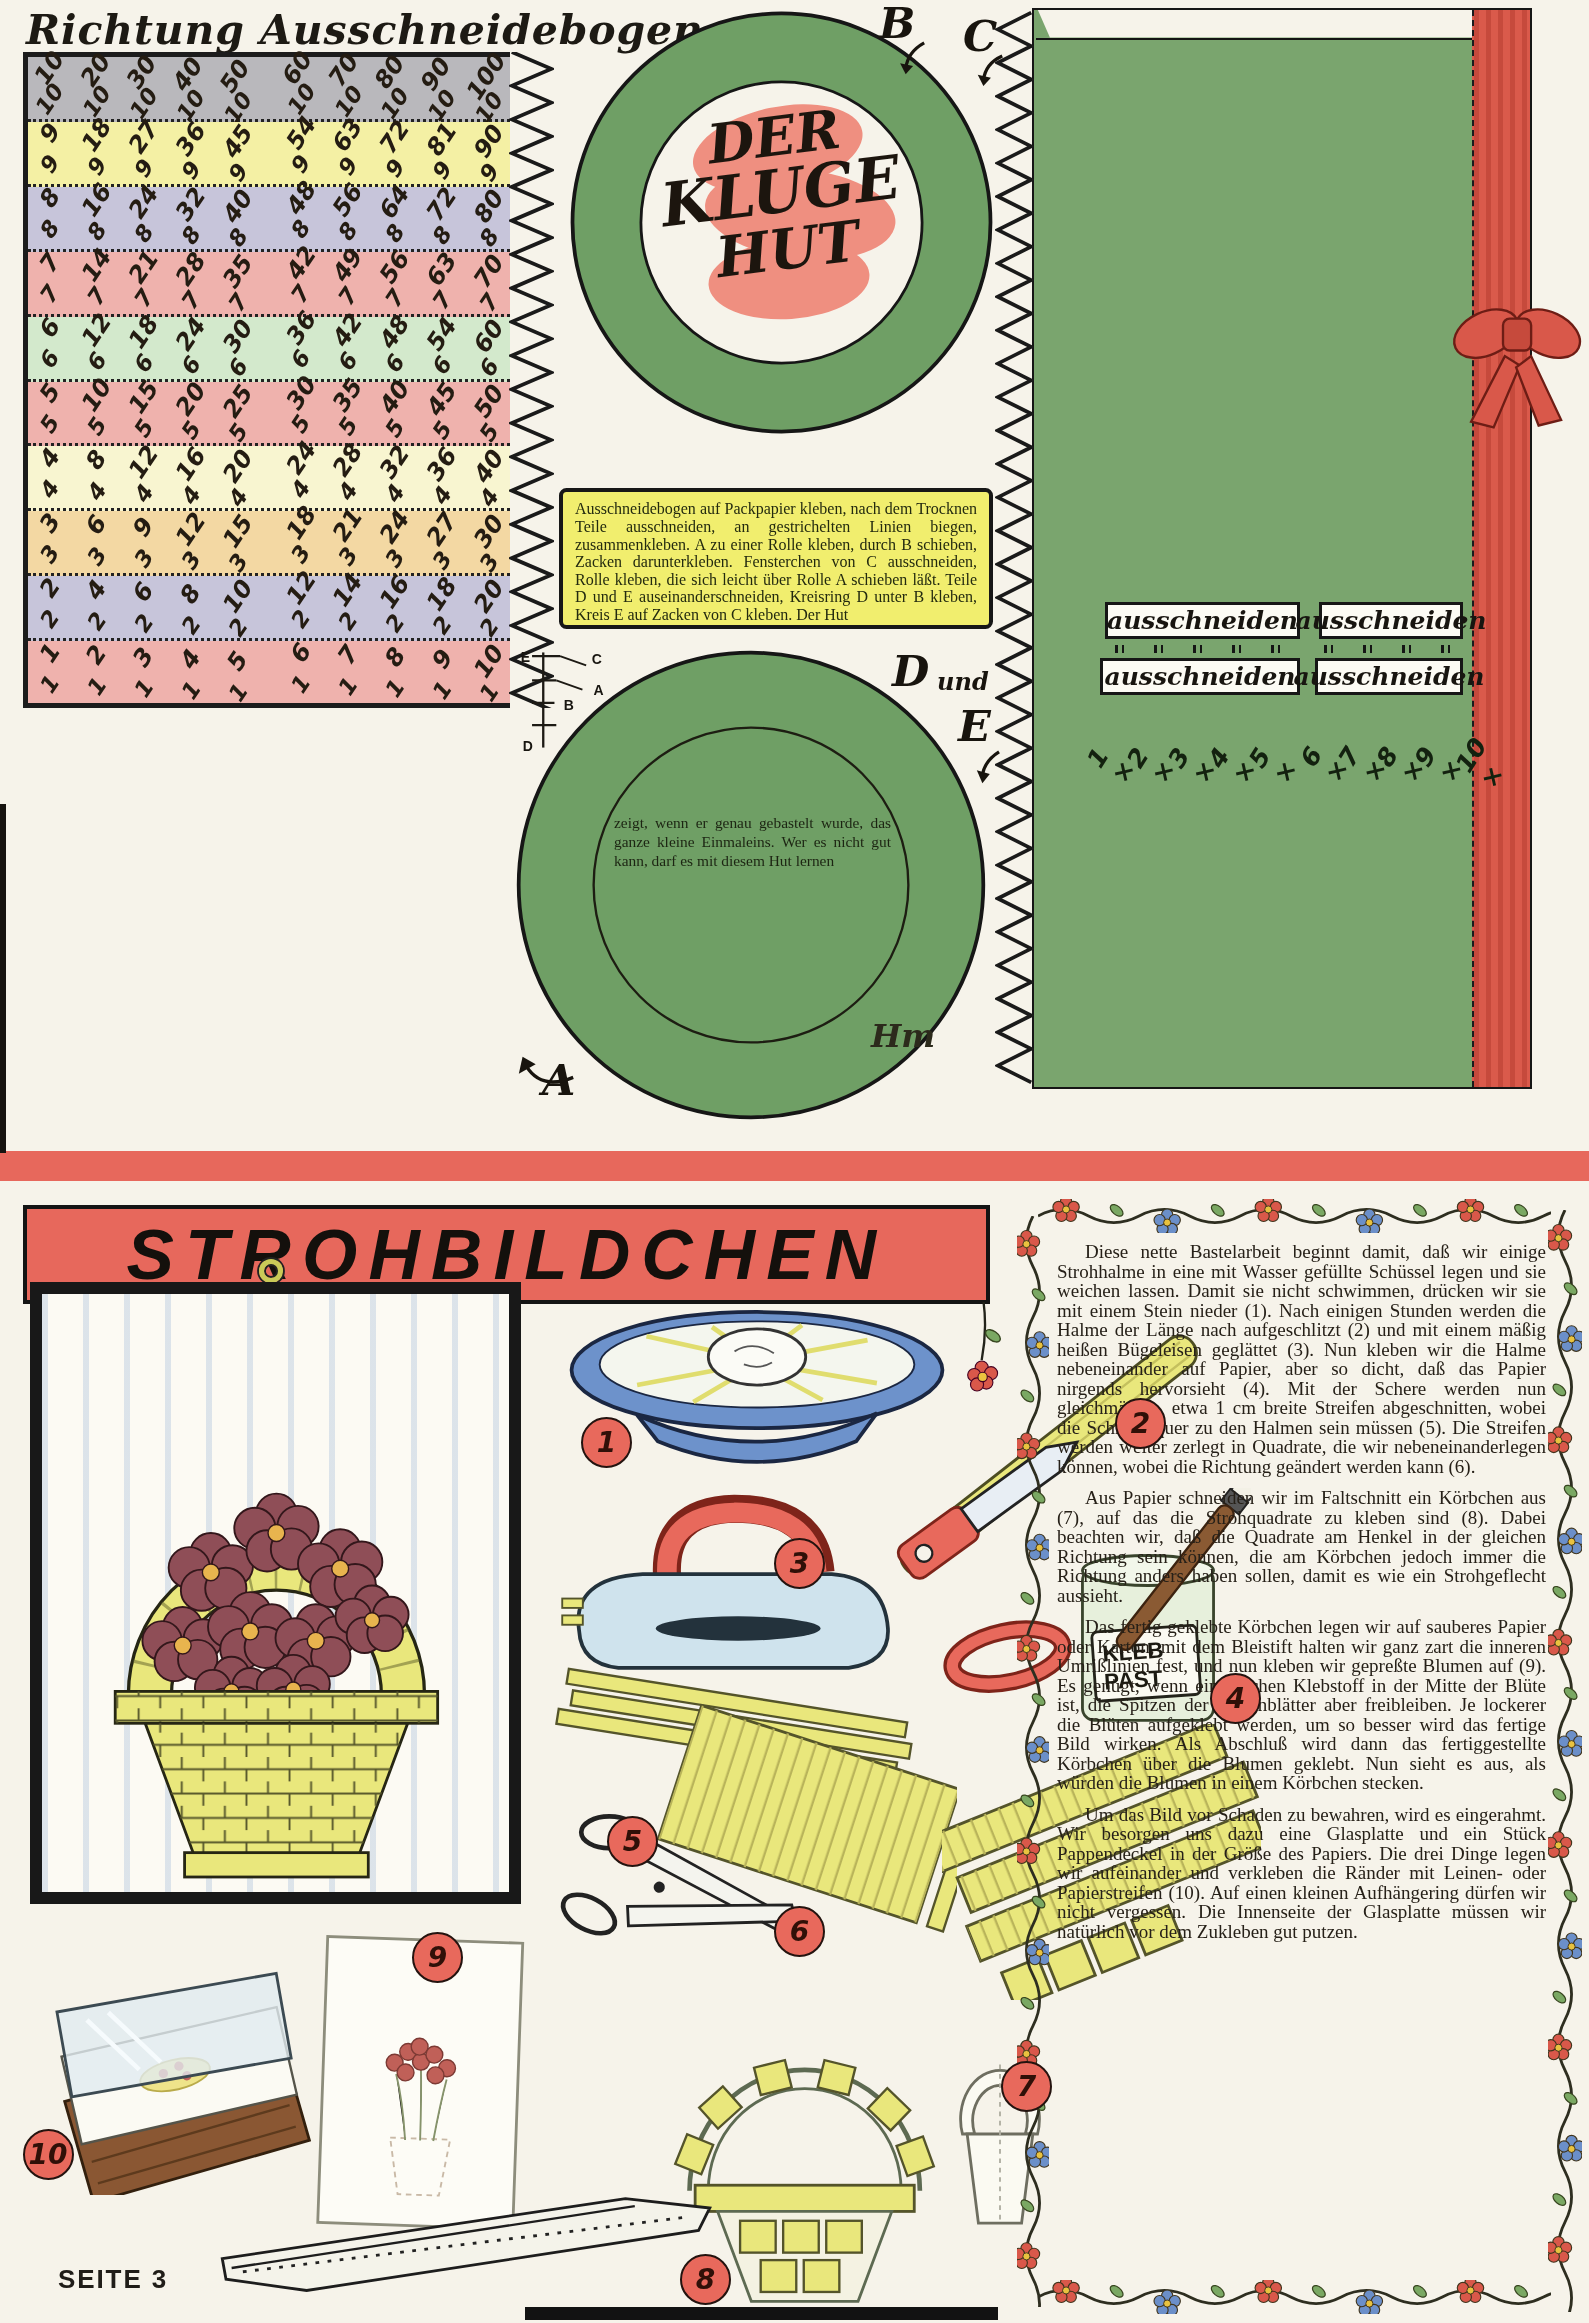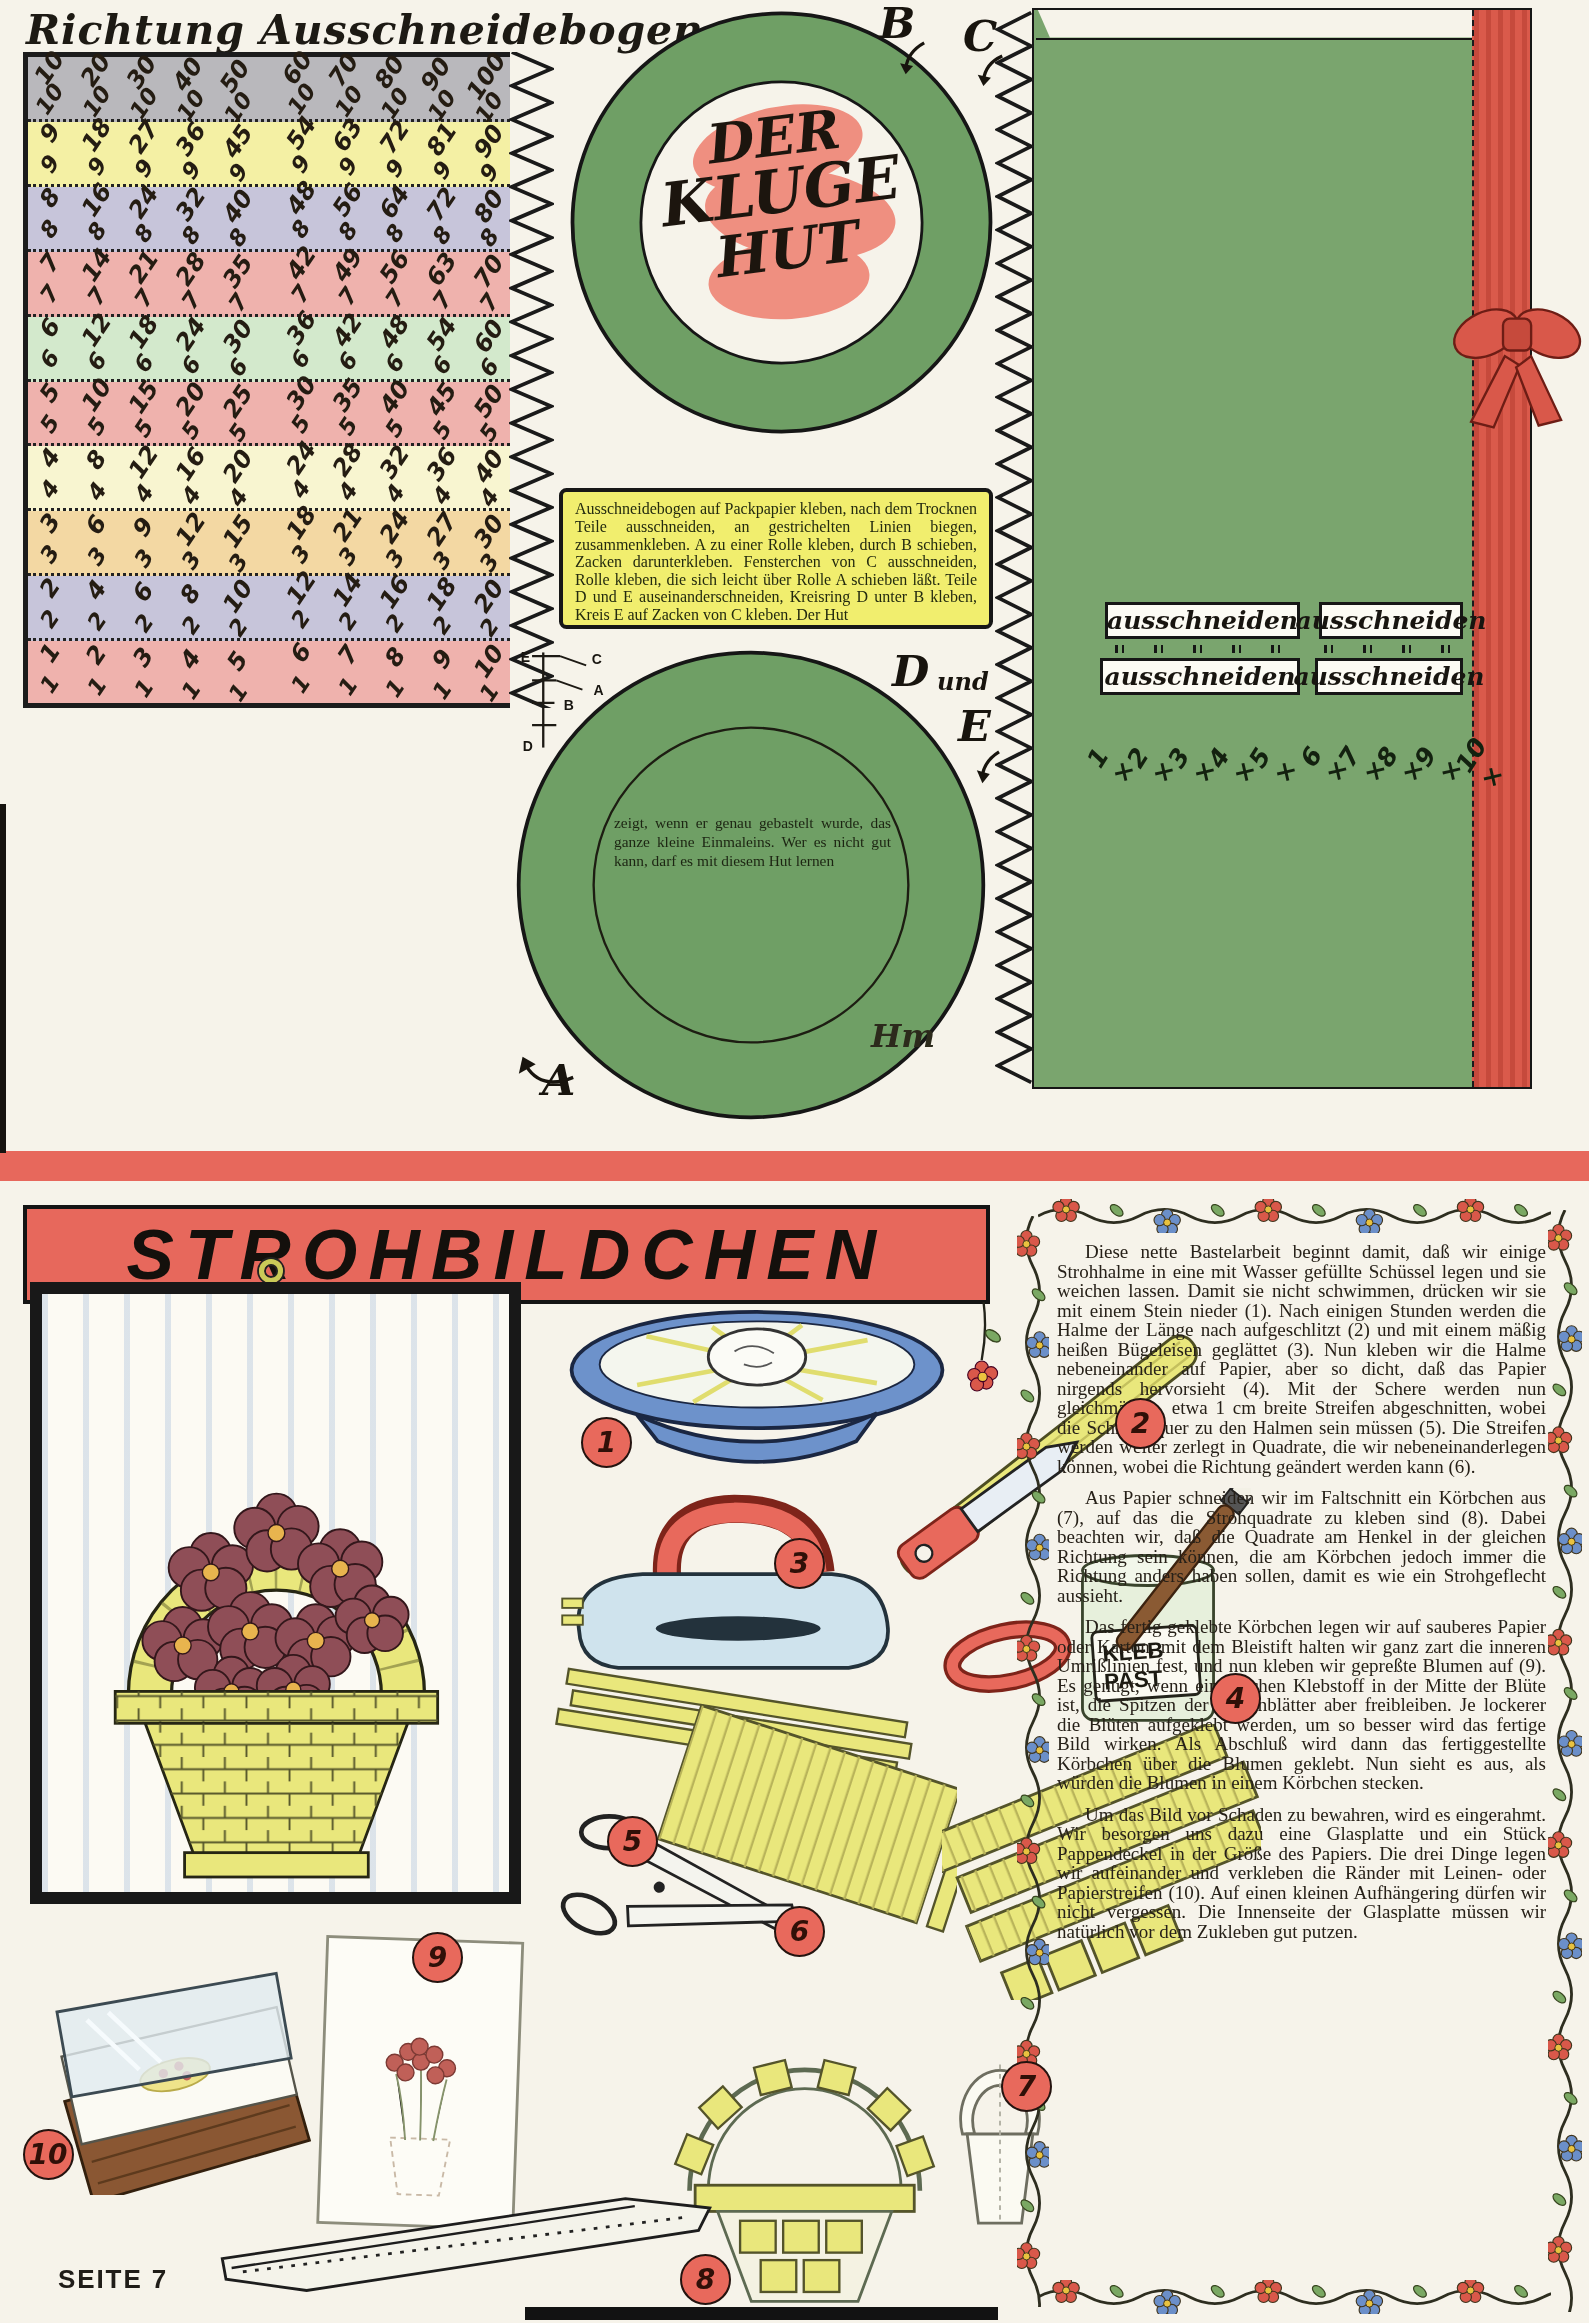--- a/index.html
+++ b/index.html
@@ -1024,16 +1024,16 @@
         <circle cx="462" cy="2.5" r="6" fill="#d9584a" stroke="#40351d" stroke-width="1.2"></circle>
         <circle cx="470.0839803885088" cy="8.373355547812947" r="6" fill="#d9584a" stroke="#40351d" stroke-width="1.2"></circle>
         <circle cx="466.996174644486" cy="17.87664445218705" r="6" fill="#d9584a" stroke="#40351d" stroke-width="1.2"></circle>
         <circle cx="457.003825355514" cy="17.87664445218705" r="6" fill="#d9584a" stroke="#40351d" stroke-width="1.2"></circle>
         <circle cx="453.9160196114912" cy="8.373355547812945" r="6" fill="#d9584a" stroke="#40351d" stroke-width="1.2"></circle>
         <circle cx="462" cy="11" r="3.8" fill="#e9c23f" stroke="#40351d" stroke-width="1"></circle>
       </g>
       <ellipse cx="516" cy="12" rx="8" ry="4.5" fill="#7aa863" stroke="#37451f" stroke-width="1.3" transform="rotate(40 516 12)"></ellipse>
     </svg></div>
 
-<div class="abs footer">SEITE 7</div>
+<div class="abs footer">SEITE 3</div>
 <div class="abs bottom-mark"></div>
 <div class="abs edge-shadow"></div>
 
 
 </body></html>

